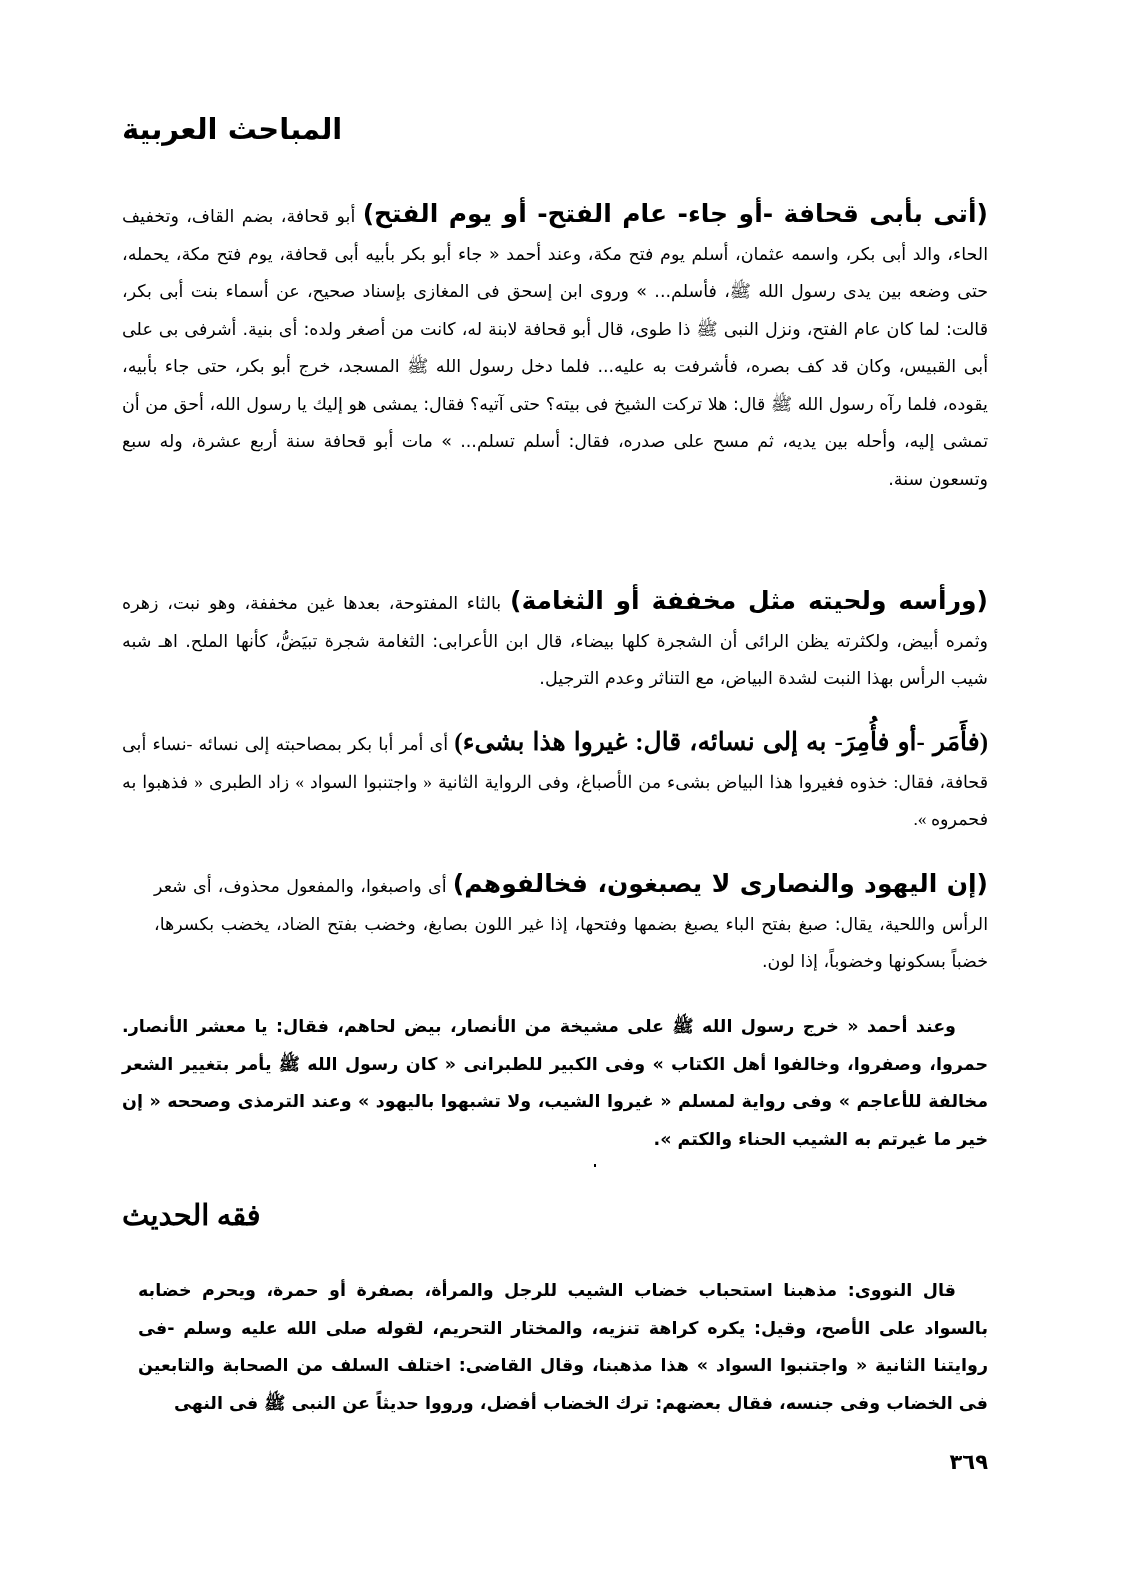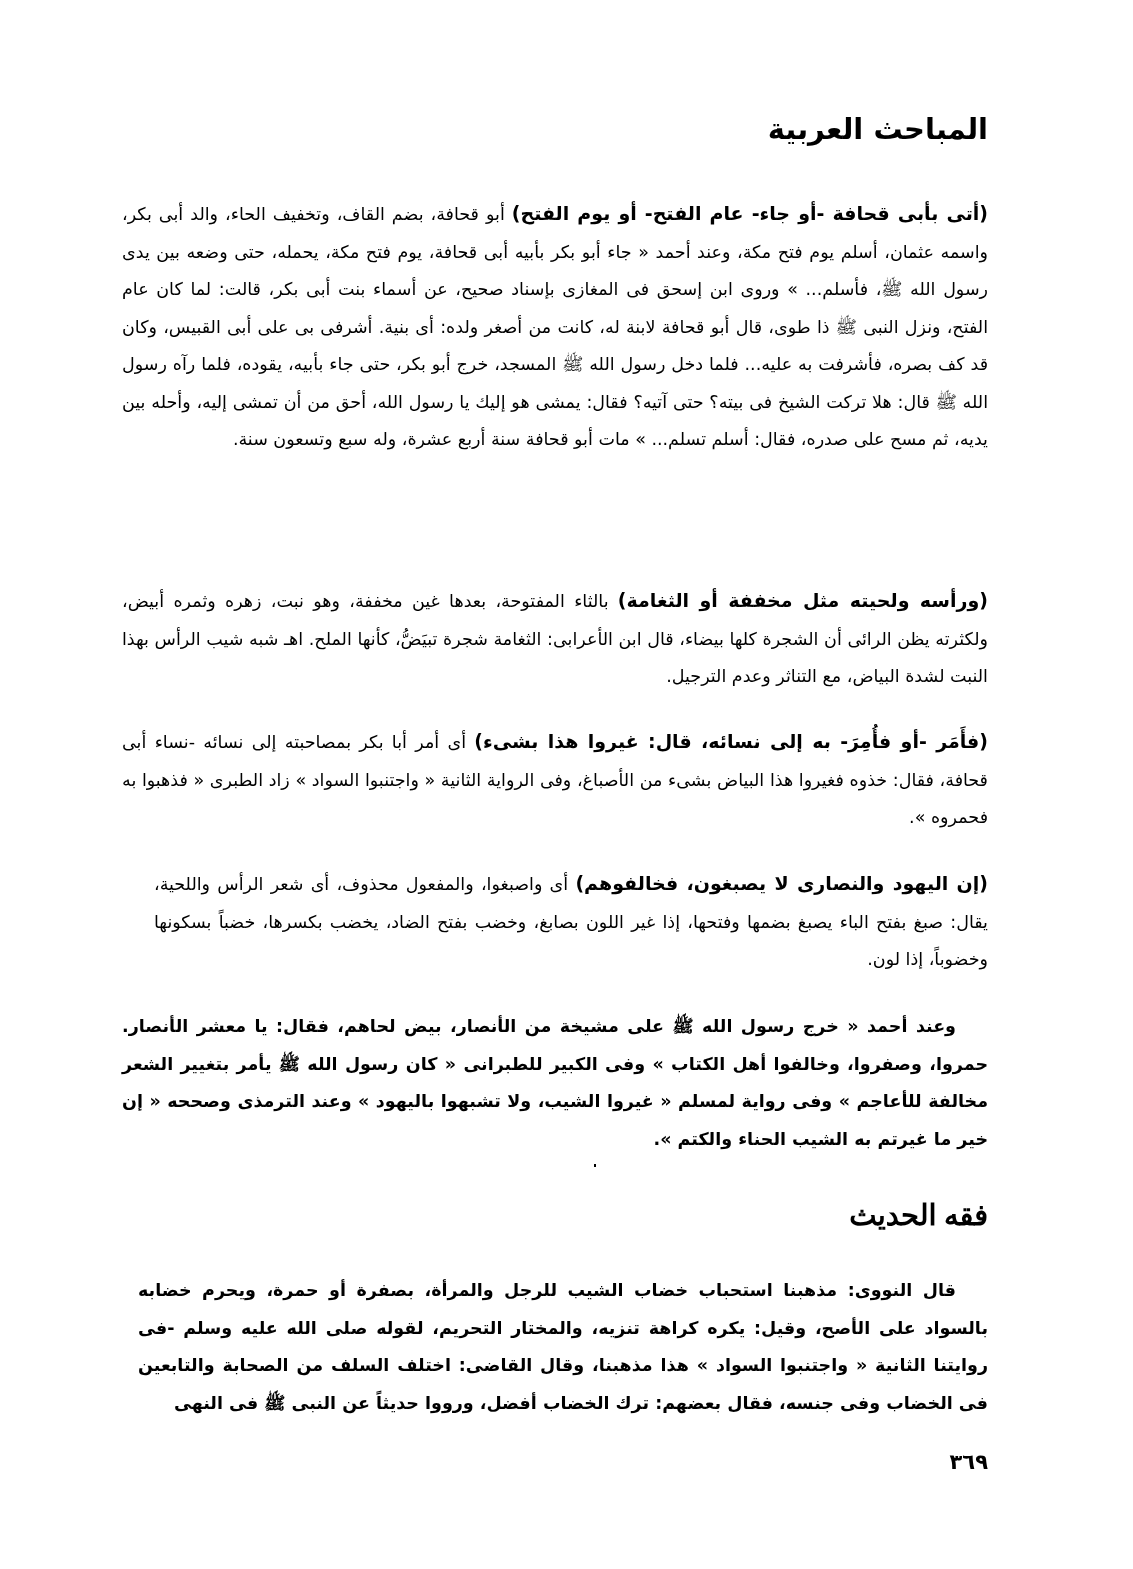--- a/index.html
+++ b/index.html
@@ -16,47 +16,47 @@
       color: #000000;
     }
     .page {
       position: absolute;
       left: 122px;
       top: 0;
       width: 866px;
       direction: rtl;
     }
     .heading {
-      text-align: right;
+      text-align: left;
       font-weight: bold;
       font-size: 29px;
       margin: 0;
       line-height: 1.2;
     }
     .heading.h1 { position: absolute; top: 112px; left: 0; right: 0; }
     .heading.h2 { position: absolute; top: 1198px; left: 0; right: 0; font-family: Liberation Serif, serif; }
     .para {
       position: absolute;
       left: 0;
       right: 0;
       margin: 0;
       font-size: 17.5px;
       line-height: 37.5px;
       text-align: justify;
       text-align-last: right;
       letter-spacing: -0.2px;
     }
     .para .lemma {
       font-weight: bold;
-      font-size: 19px;
+      font-size: 25px;
     }
     .para.indent { text-indent: 32px; font-weight: bold; }
     .p1 { top: 195px; }
     .p2 { top: 582px; }
-    .p3 { top: 723px; }
+    .p3 { top: 723px; font-family: Liberation Serif, serif; }
     .p4 { top: 865px; margin-left: 32px; }
     .p5 { top: 1008px; }
     .p6 { top: 1272px; margin-left: 16px; }
     .page-number {
       position: absolute;
       top: 1450px;
       right: 0;
       font-size: 21px;
       font-weight: bold;
       direction: rtl;

